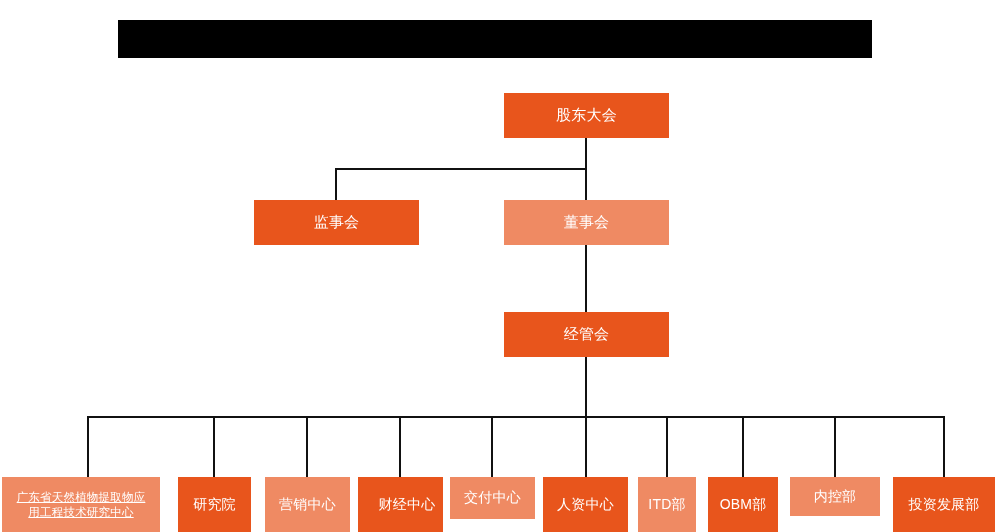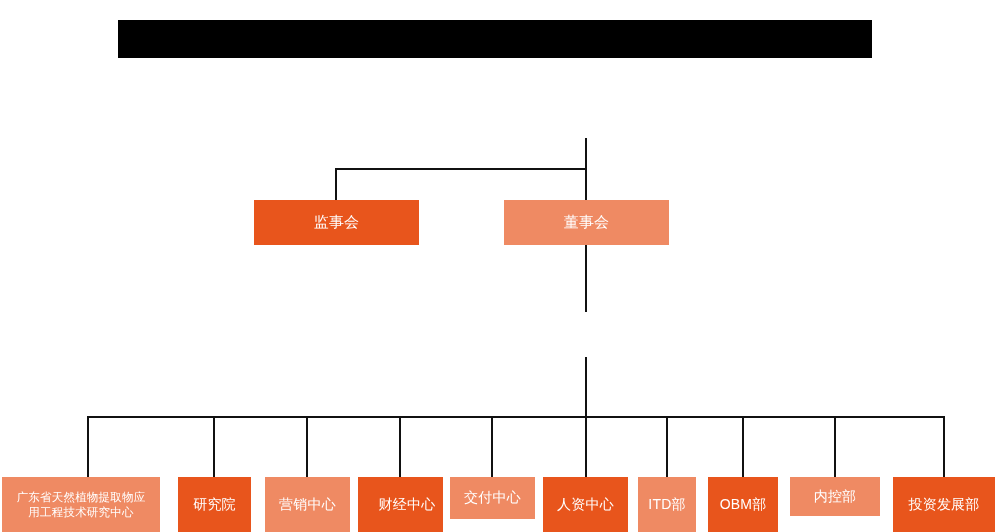--- a/index.html
+++ b/index.html
@@ -74,32 +74,38 @@
       <div class="conn v" style="left: 306px; top: 416px; height: 61px;"></div>
       <div class="conn v" style="left: 399px; top: 416px; height: 61px;"></div>
       <div class="conn v" style="left: 491px; top: 416px; height: 61px;"></div>
       <div class="conn v" style="left: 585px; top: 416px; height: 61px;"></div>
       <div class="conn v" style="left: 666px; top: 416px; height: 61px;"></div>
       <div class="conn v" style="left: 742px; top: 416px; height: 61px;"></div>
       <div class="conn v" style="left: 834px; top: 416px; height: 61px;"></div>
       <div class="conn v" style="left: 943px; top: 416px; height: 61px;"></div>
     </div>
 
+  <div class="node n-lvl1 dark" style="left: 504px; top: 93px; width: 165px; height: 45px;">
+    <span class="node-label">股东大会</span>
+  </div>
 
   <div class="node n-lvl2 dark" style="left: 254px; top: 200px; width: 165px; height: 45px;">
     <span class="node-label">监事会</span>
   </div>
 
   <div class="node n-lvl2 light" style="left: 504px; top: 200px; width: 165px; height: 45px;">
     <span class="node-label">董事会</span>
   </div>
 
+  <div class="node n-lvl3 dark" style="left: 504px; top: 312px; width: 165px; height: 45px;">
+    <span class="node-label">经管会</span>
+  </div>
 
   <div id="department-row">
-      <div class="node n-leaf light tiny" style="left: 2px; top: 477px; width: 158px; height: 55px;">
+      <div class="node n-leaf light tiny" style="left: 2px; top: 477px; width: 158px; height: 55px; text-decoration: underline;">
         <span class="node-label">广东省天然植物提取物应
 用工程技术研究中心</span>
       </div>
       <div class="node n-leaf dark" style="left: 178px; top: 477px; width: 73px; height: 55px;">
         <span class="node-label">研究院</span>
       </div>
       <div class="node n-leaf light" style="left: 265px; top: 477px; width: 85px; height: 55px;">
         <span class="node-label">营销中心</span>
       </div>
       <div class="node n-leaf dark" style="left: 358px; top: 477px; width: 85px; height: 55px; padding-left: 16px;">

